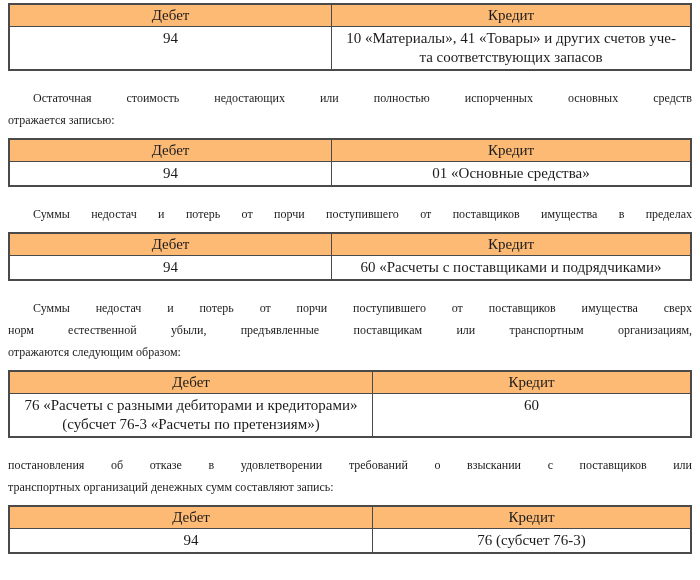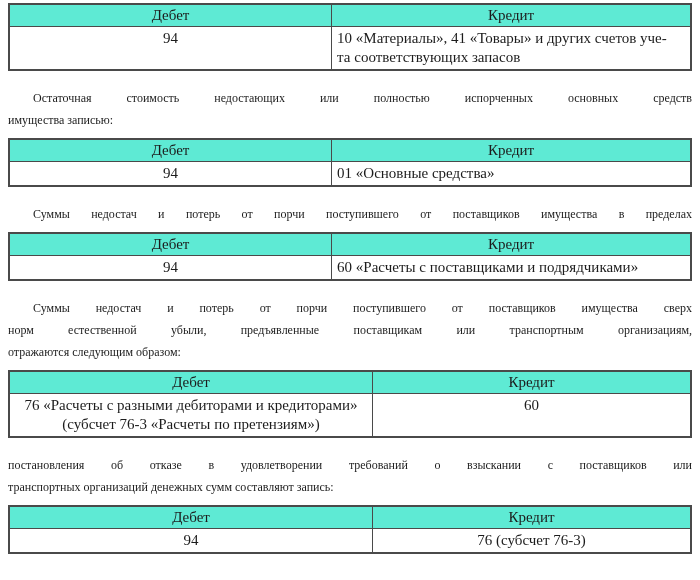--- a/index.html
+++ b/index.html
@@ -20,28 +20,28 @@
     margin: 0 0 16px 0;
   }
   table.journal th, table.journal td {
     border: 1px solid #4a4a4a;
     font-weight: normal;
     font-size: 15px;
     line-height: 19px;
     vertical-align: top;
   }
   table.journal th {
-    background: #5eead4;
+    background: #fdba74;
     height: 19px;
     padding: 1px 4px;
     text-align: center;
   }
   table.journal td { padding: 2px 5px; }
   td.cell-center { text-align: center; }
-  td.cell-left   { text-align: left; }
+  td.cell-left   { text-align: center; }
   .prewrap { white-space: pre-line; }
   col.debit-narrow { width: 47.3%; }
   col.debit-wide   { width: 53.3%; }
 
   .para { margin: 0 0 7px 0; }
   .para .pline {
     font-size: 12px;
     line-height: 22px;
     text-align: justify;
     text-align-last: justify;
@@ -68,21 +68,21 @@
   <tr>
     <td class="cell-center">94</td>
     <td class="cell-left prewrap">10 «Материалы», 41 «Товары» и других счетов уче-
 та соответствующих запасов</td>
   </tr>
 </tbody>
   </table>
 
 <div class="para">
   <div class="pline first">Остаточная стоимость недостающих или полностью испорченных основных средств</div>
-  <div class="pline last">имущества записью:</div>
+  <div class="pline last">отражается записью:</div>
 </div>
 
 <table class="journal">
   <colgroup>
       <col class="debit-narrow">
       <col>
     </colgroup>
   <tbody>
       <tr>
     <th>Дебет</th>

